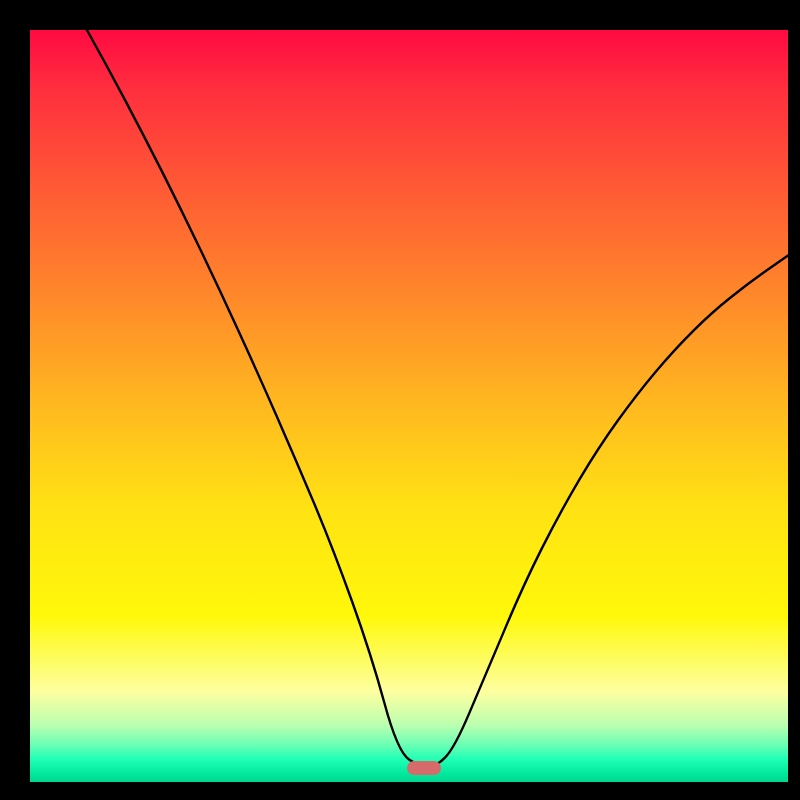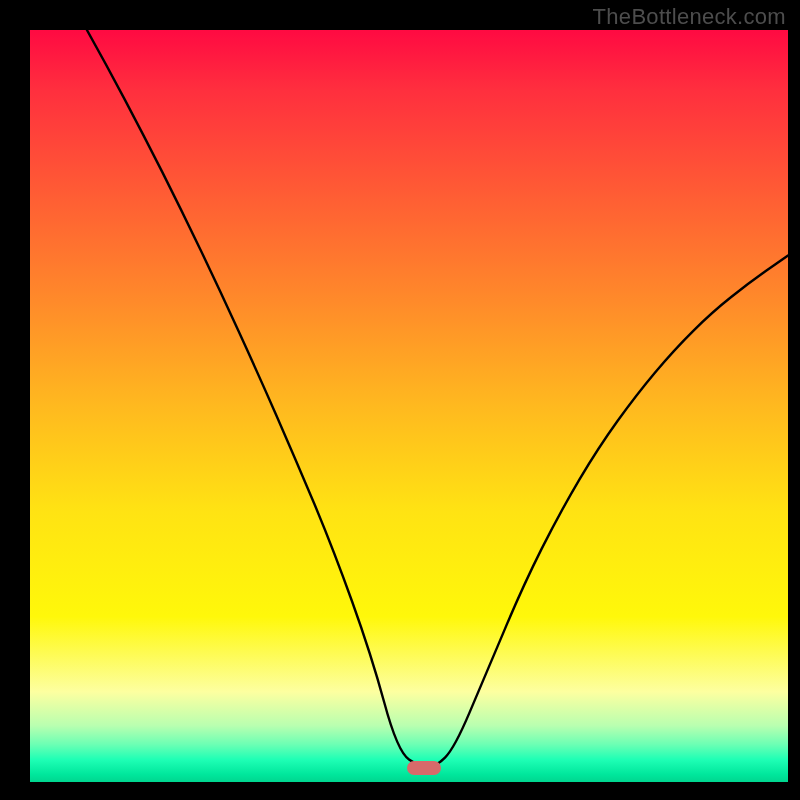--- a/index.html
+++ b/index.html
@@ -68,21 +68,20 @@
     border-radius: 7px;
     z-index: 3;
     transform: translate(-50%, -50%);
   }
 </style>
 </head>
 <body>
 
 <div class="frame">
 
-  <div class="watermark">TheBottleneck.com</div>
 
   <div class="plot-area">
     <div class="gradient"></div>
 
     <svg class="curve" viewBox="0 0 758 752" preserveAspectRatio="none">
       <path id="curve-path" fill="none" stroke="#000" stroke-width="2.4" stroke-linecap="round" stroke-linejoin="round" d="M 56.9 0.0 Q 75.8 33.8 94.8 69.6 Q 113.7 105.3 132.7 142.9 Q 151.6 180.5 170.6 220.0 Q 189.5 259.4 208.4 300.8 Q 227.4 342.2 246.4 385.4 Q 265.3 428.6 284.3 473.8 Q 303.2 518.9 322.1 571.5 Q 341.1 624.2 354.4 673.0 Q 367.6 721.9 379.0 729.4 Q 390.4 737.0 398.0 737.0 Q 405.5 737.0 415.0 727.6 Q 424.5 718.2 439.6 682.4 Q 454.8 646.7 473.8 601.6 Q 492.7 556.5 511.6 518.9 Q 530.6 481.3 549.5 449.3 Q 568.5 417.4 587.5 391.0 Q 606.4 364.7 625.3 342.2 Q 644.3 319.6 663.3 300.8 Q 682.2 282.0 701.2 267.0 Q 720.1 251.9 739.0 238.8 T 758.0 225.6"></path>
     </svg>
 
     <div id="min-marker" class="marker" style="left: 394.16px; top: 738.464px; background: rgb(215, 106, 106);"></div>
   </div>

